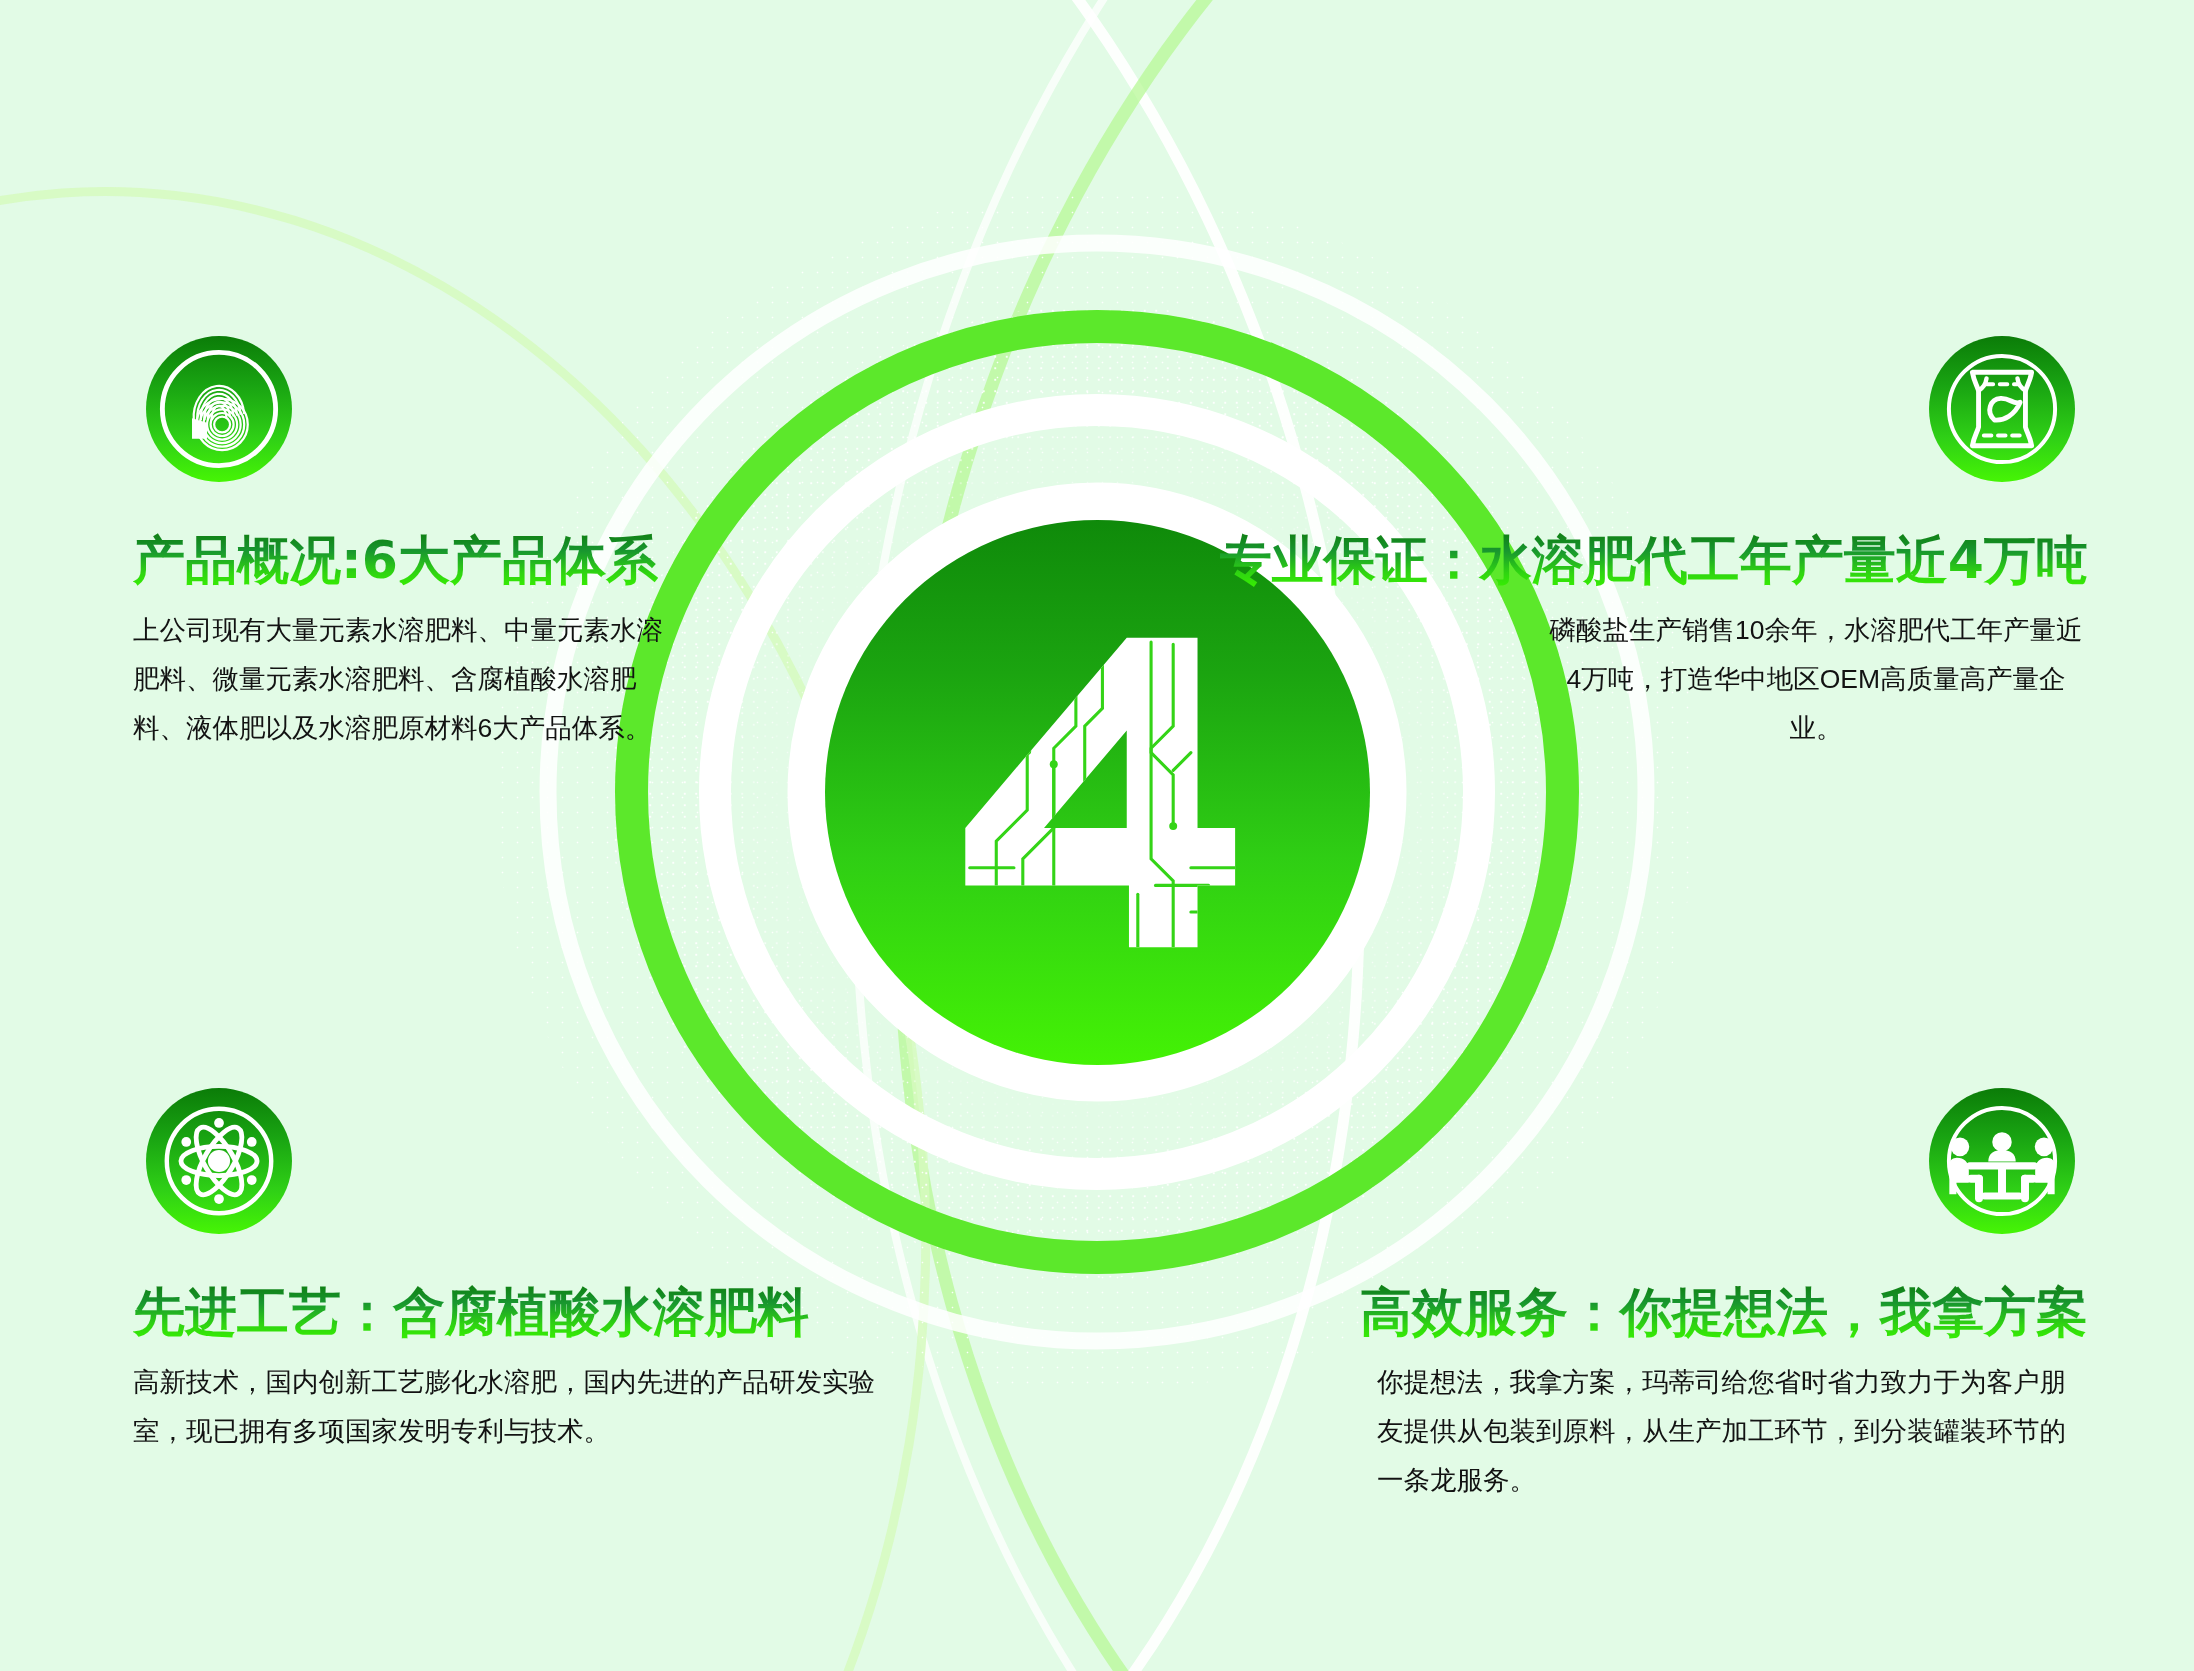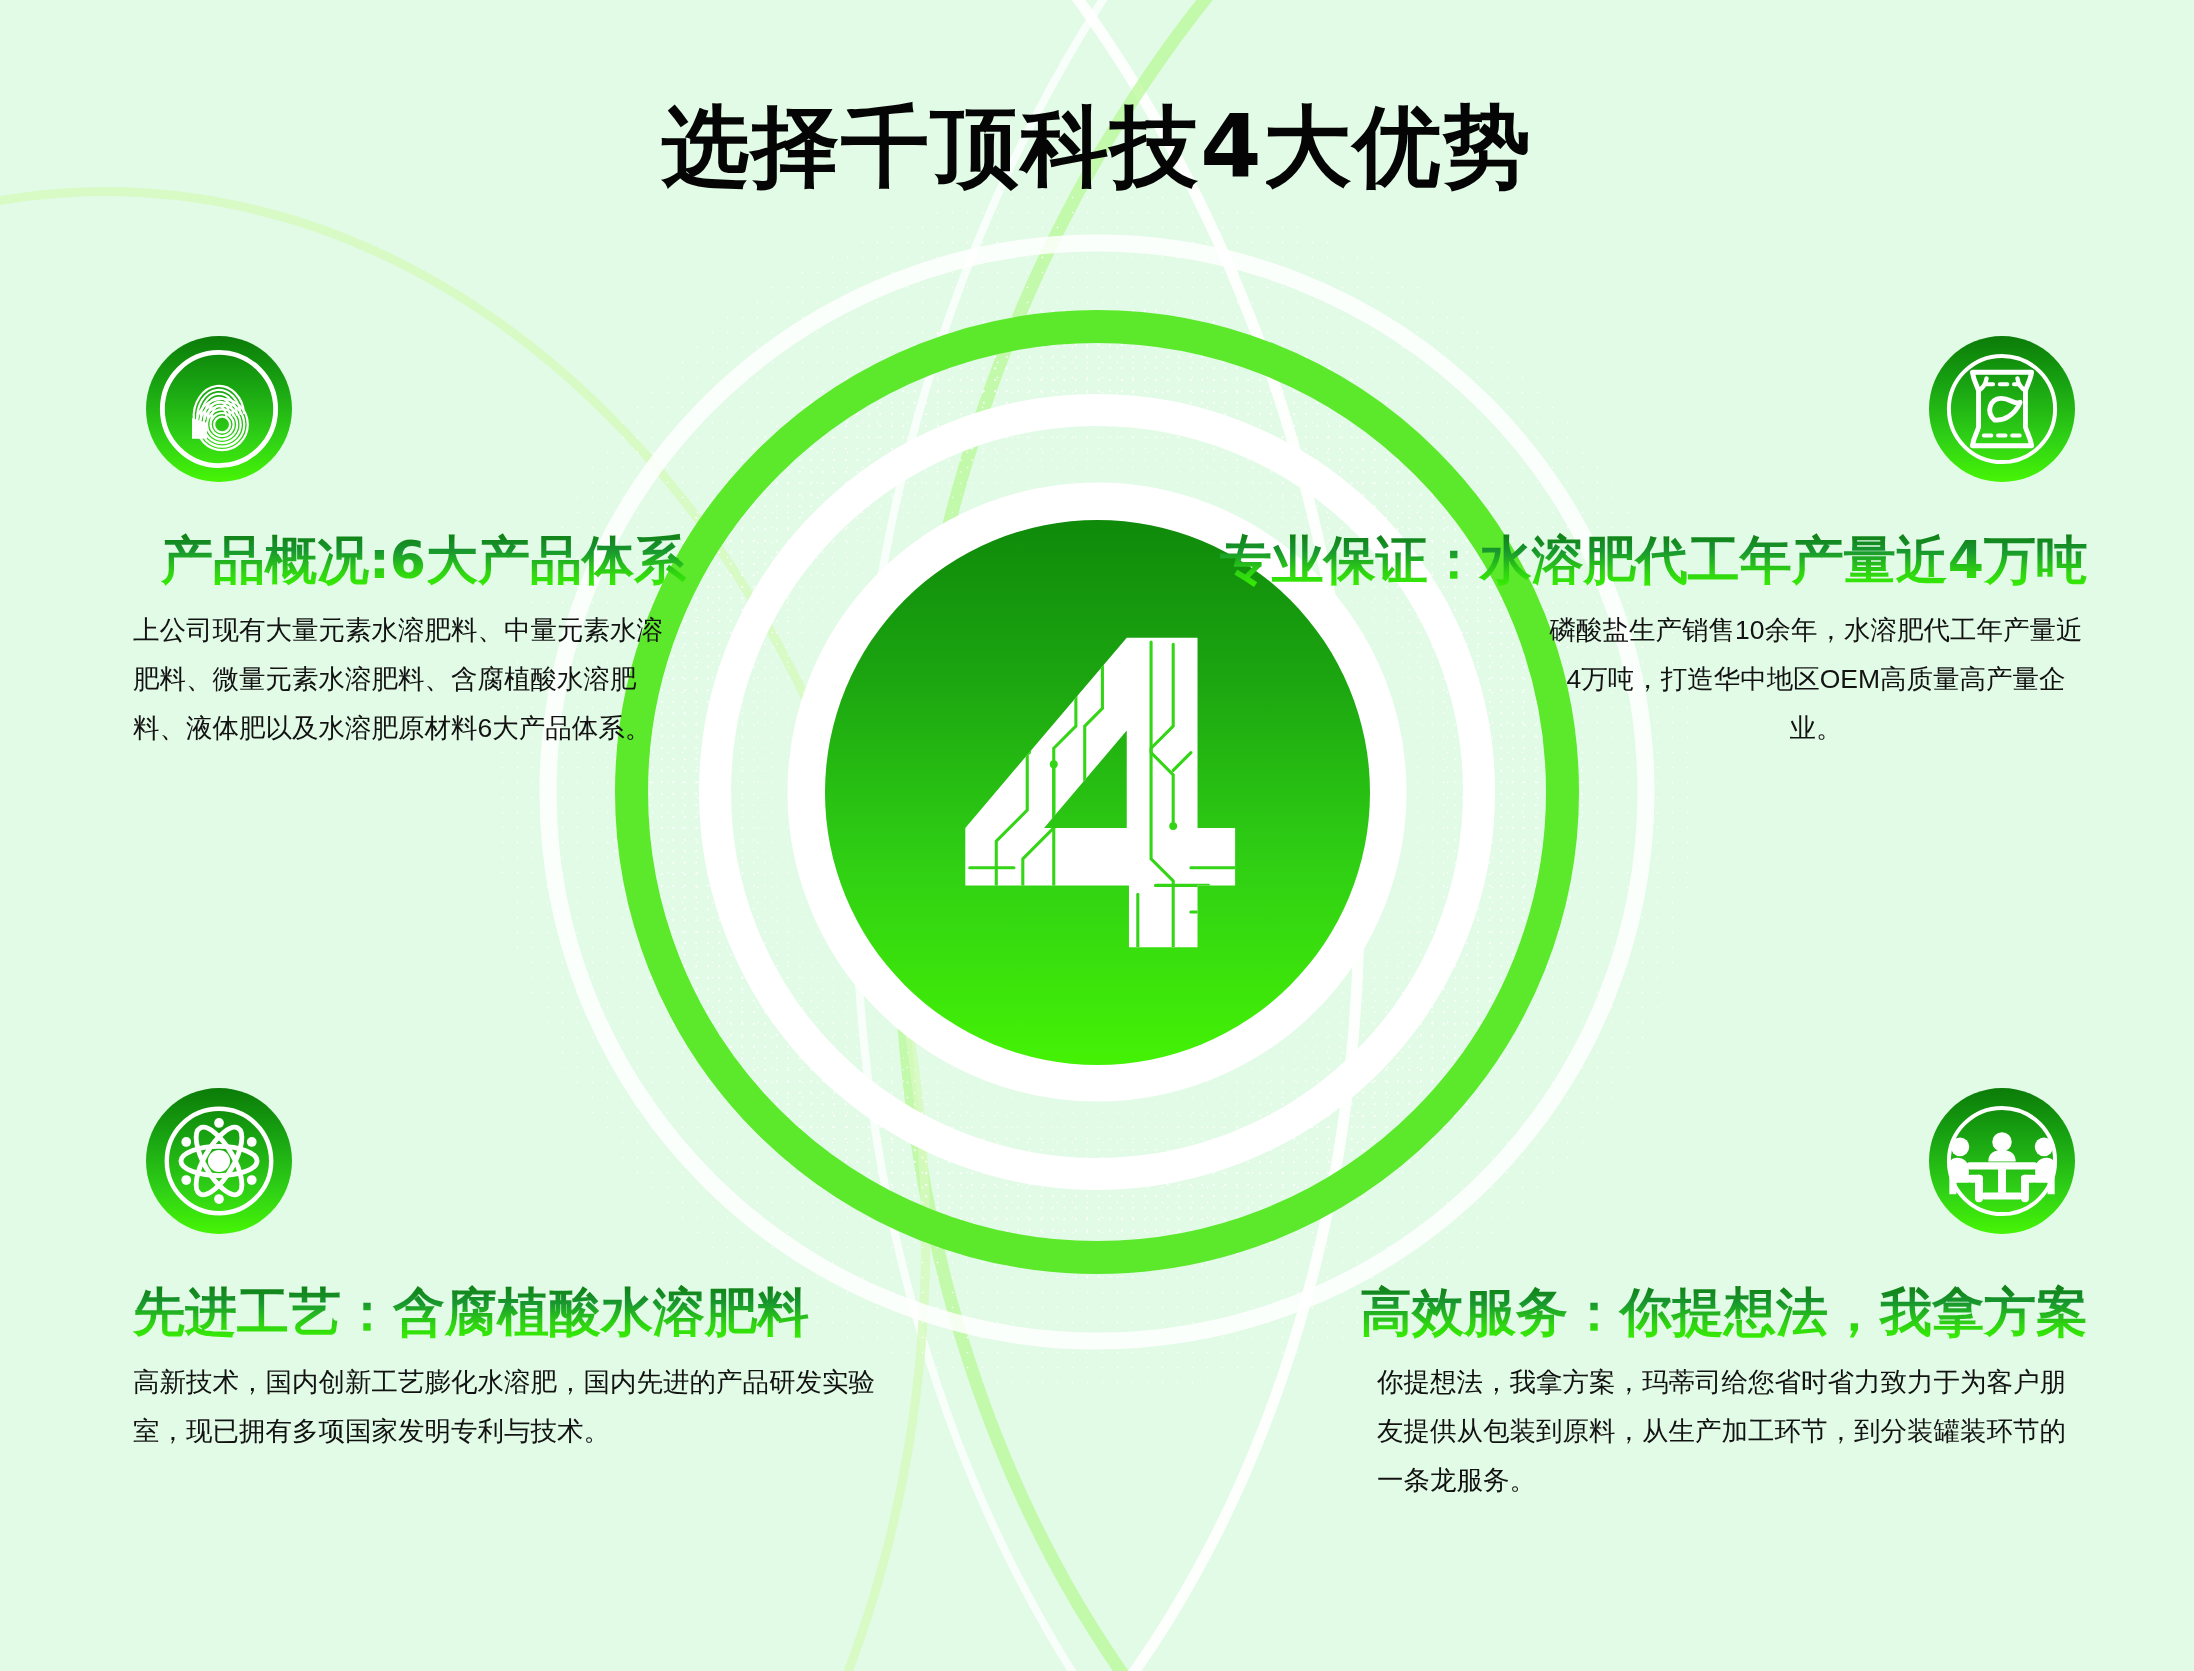--- a/index.html
+++ b/index.html
@@ -165,21 +165,21 @@
   .feat-body{
     font-size:26.5px;
     line-height:1.85;
     color:#121212;
     font-family:Liberation Sans, sans-serif;
   }
 
   
   #feat-tl{ left:133px; top:336px; width:619px; }
   #feat-tl .icon-badge{ left:13.3px; top:0; }
-  #feat-tl .feat-head{ position:absolute; left:0; top:195px;margin-left:28px; }
+  #feat-tl .feat-head{ position:absolute; left:0; top:195px; }
   #feat-tl .feat-body{ position:absolute; left:0; top:270px; width:553px; }
 
   
   #feat-tr{ right:106px; top:336px; width:1017px; text-align:right; }
   #feat-tr .icon-badge{ right:13.3px; top:0; }
   #feat-tr .feat-head{ position:absolute; right:0; top:195px; }
   #feat-tr .feat-body{ position:absolute; right:0; top:270px; width:544px; text-align:center;margin-left:44px; }
 
   
   #feat-bl{ left:133px; top:1088px; width:840px; }
@@ -206,21 +206,20 @@
 
     <div class="dot-ring"></div>
     <div class="dot-ring2"></div>
 
     <div class="ring ring-white-faint"></div>
     <div class="ring ring-green-wide"></div>
     <div class="ring ring-white-mid"></div>
     <div class="ring ring-white-inner"></div>
   </div>
 
-  <h1 class="page-title">选择千顶科技4大优势</h1>
 
   <div class="centre-circle">
     <svg class="centre-num-svg" viewBox="0 0 700 780">
       <defs>
         <clipPath id="clip4">
           <path d="M415,40 L575,40 L575,470 L660,470 L660,600 L575,600 L575,740 L420,740 L420,600 L50,600 L50,470 L415,40 Z
                    M415,470 L415,250 L228,470 Z"></path>
         </clipPath>
       </defs>
       <path d="M415,40 L575,40 L575,470 L660,470 L660,600 L575,600 L575,740 L420,740 L420,600 L50,600 L50,470 L415,40 Z

